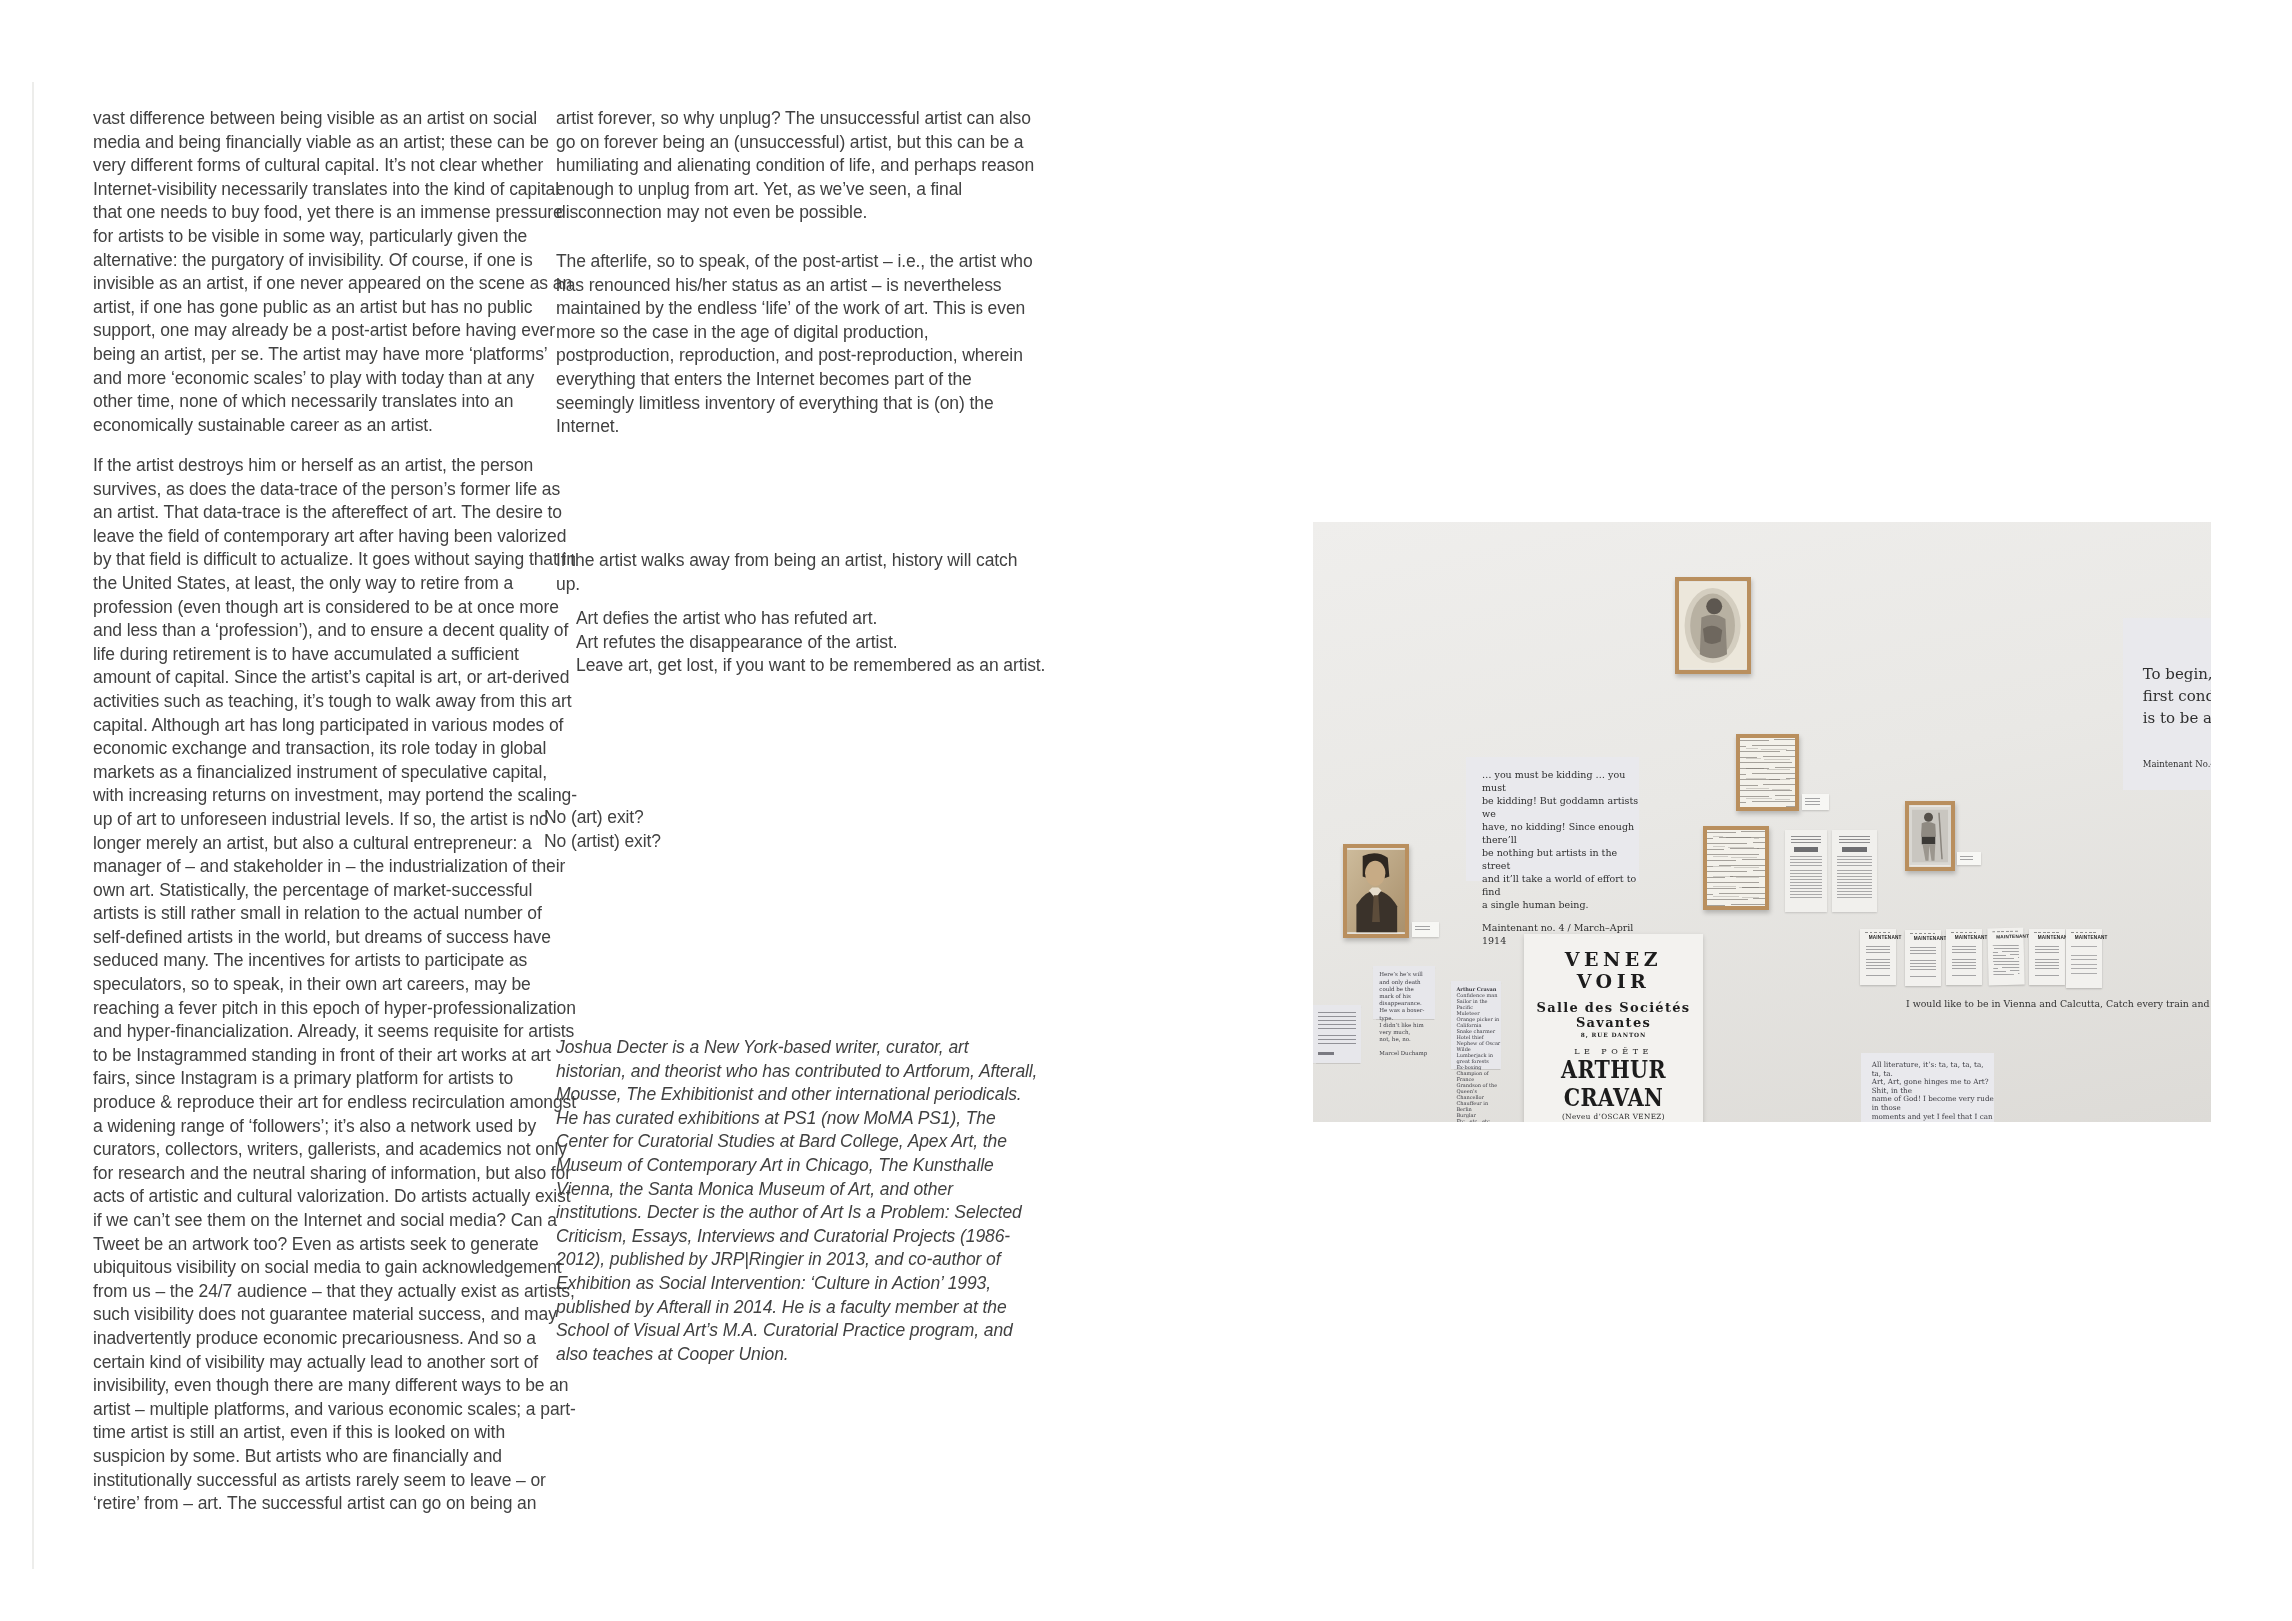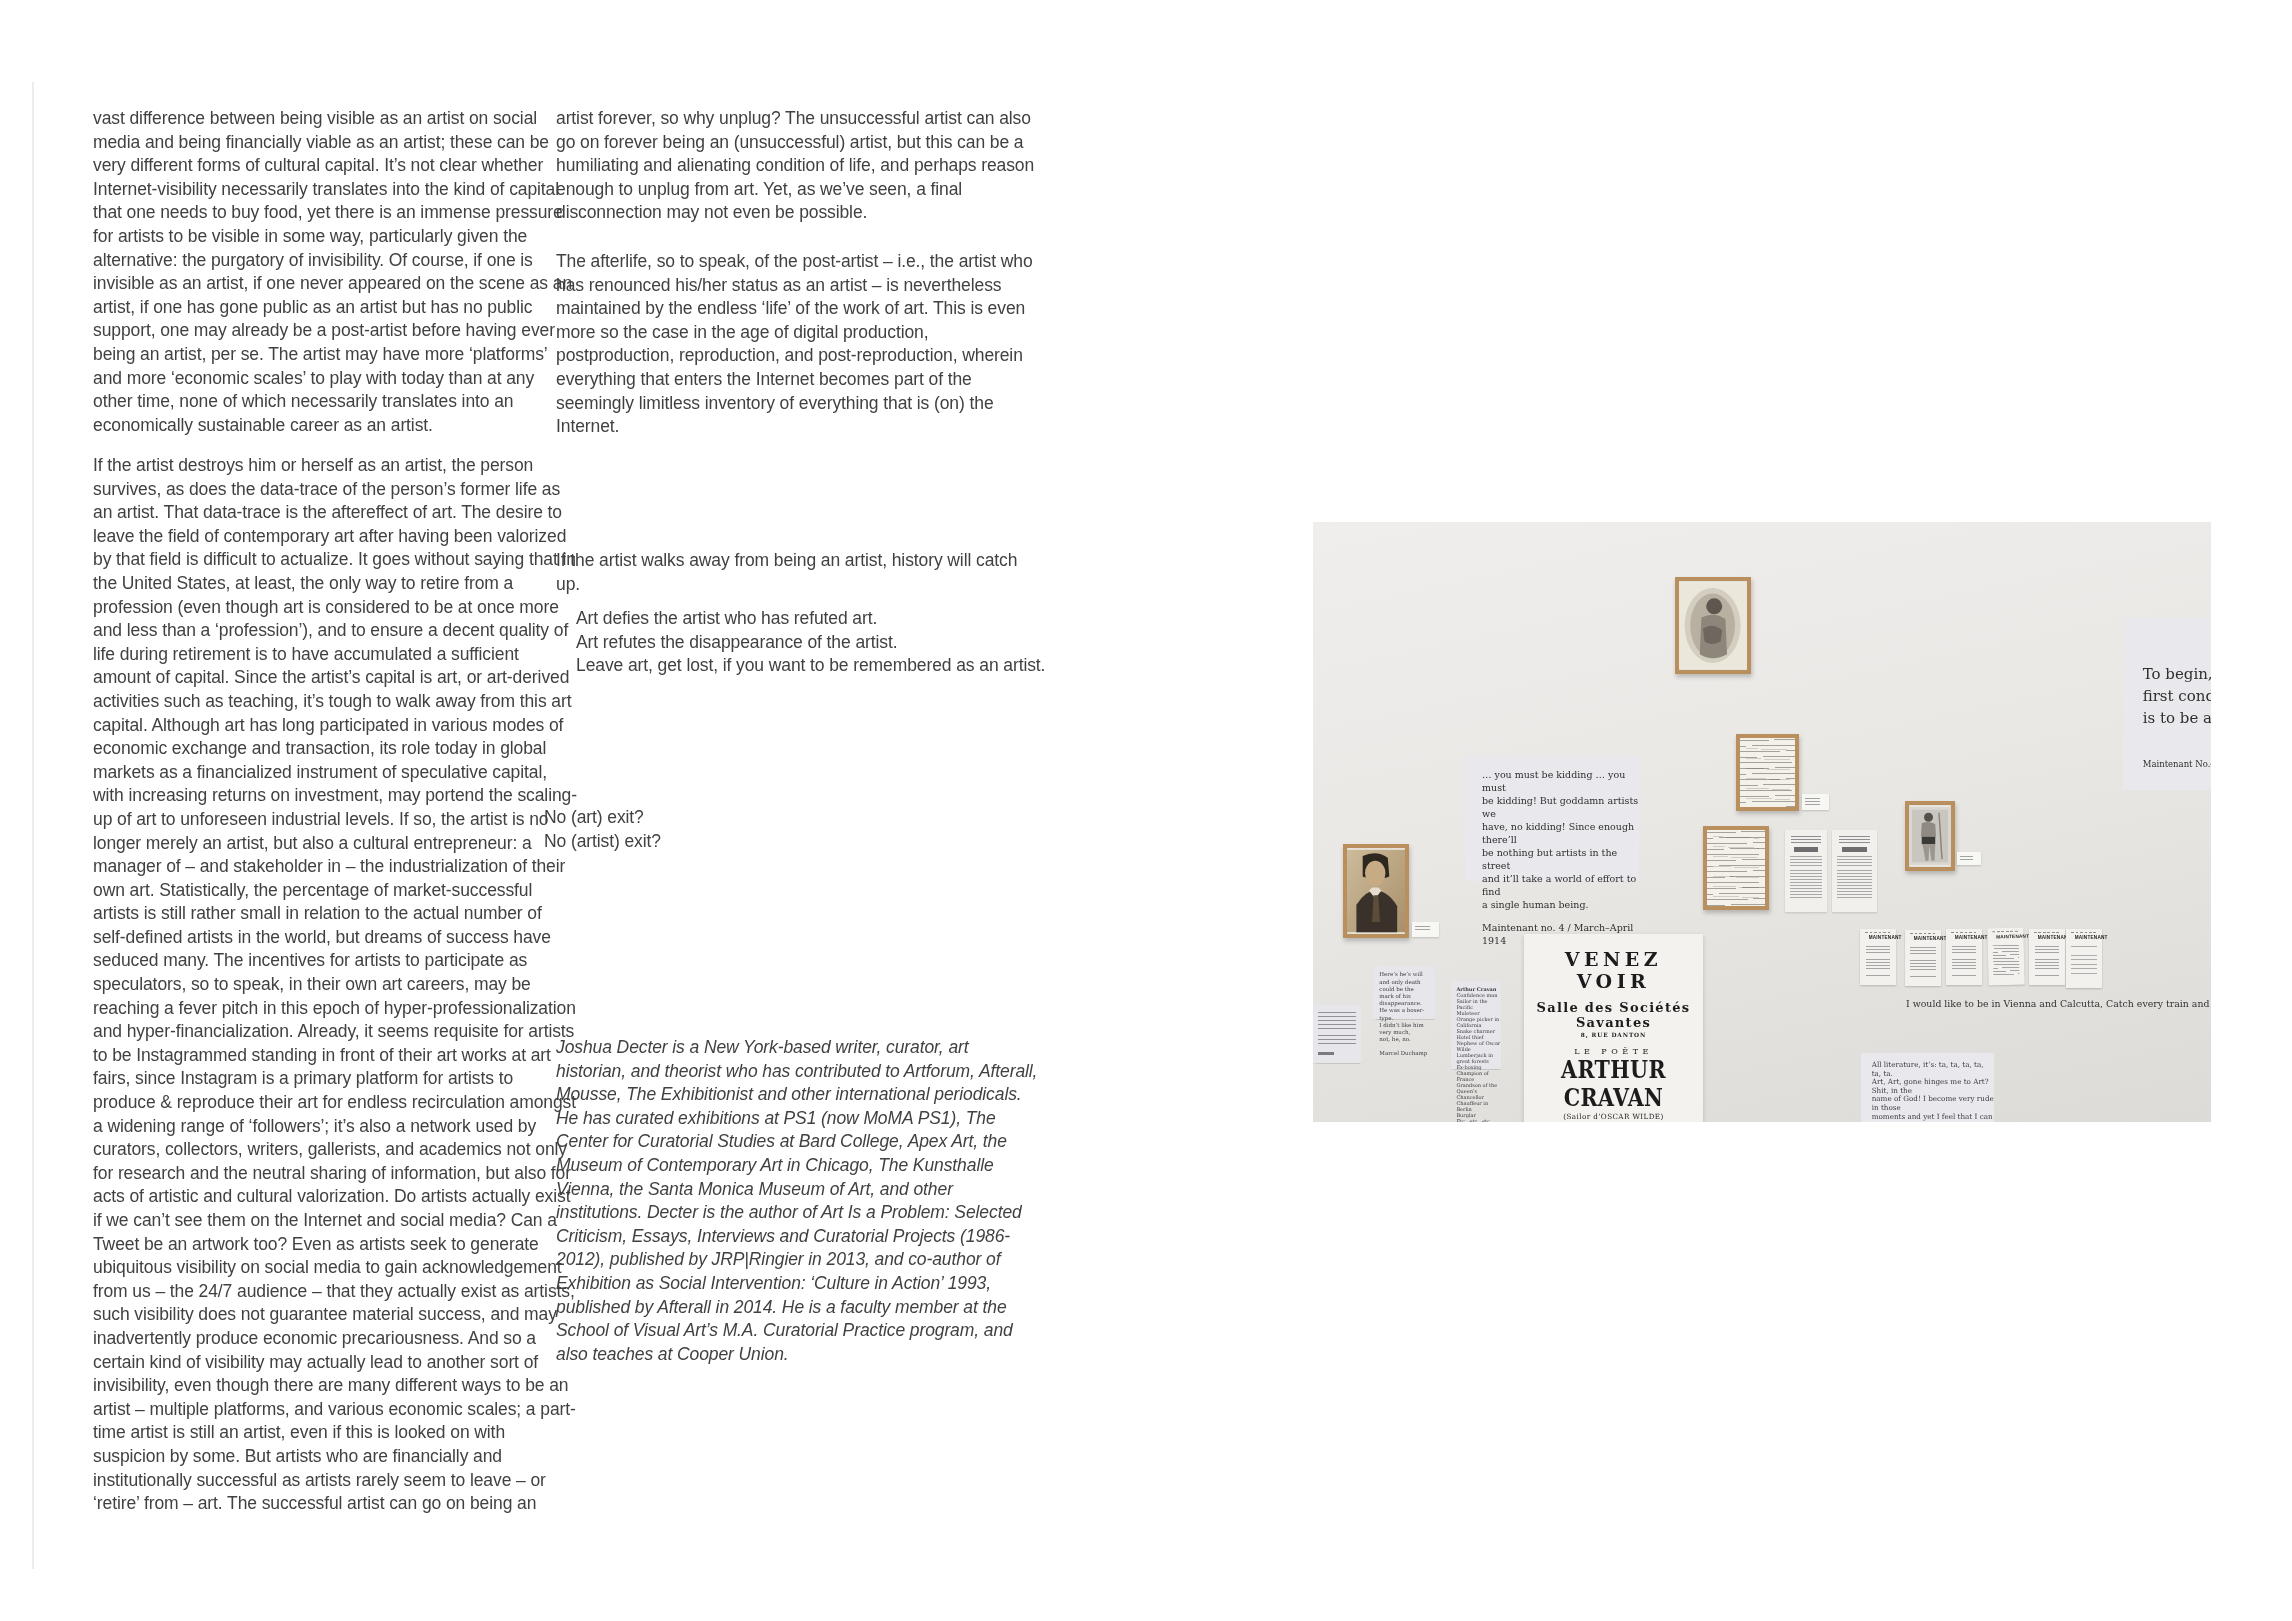--- a/index.html
+++ b/index.html
@@ -249,21 +249,21 @@
       <div>Etc., etc., etc.</div>
 
     </div>
 
     <div class="poster">
       <div class="l1">VENEZ VOIR</div>
       <div class="l2">Salle des Sociétés Savantes</div>
       <div class="l3">8, RUE DANTON</div>
       <div class="l4">LE POËTE</div>
       <div class="l5">ARTHUR CRAVAN</div>
-      <div class="l6">(Sailor d’OSCAR WILDE)</div>
+      <div class="l6">(Neveu d’OSCAR VENEZ)</div>
 
     </div>
 
     <div class="cover" style="left:547px;top:407px;">
       <div class="tl"></div>
       <div class="title">MAINTENANT</div>
       <div class="cl"></div>
     </div>
     <div class="cover" style="left:592px;top:408px;">
       <div class="tl"></div>

